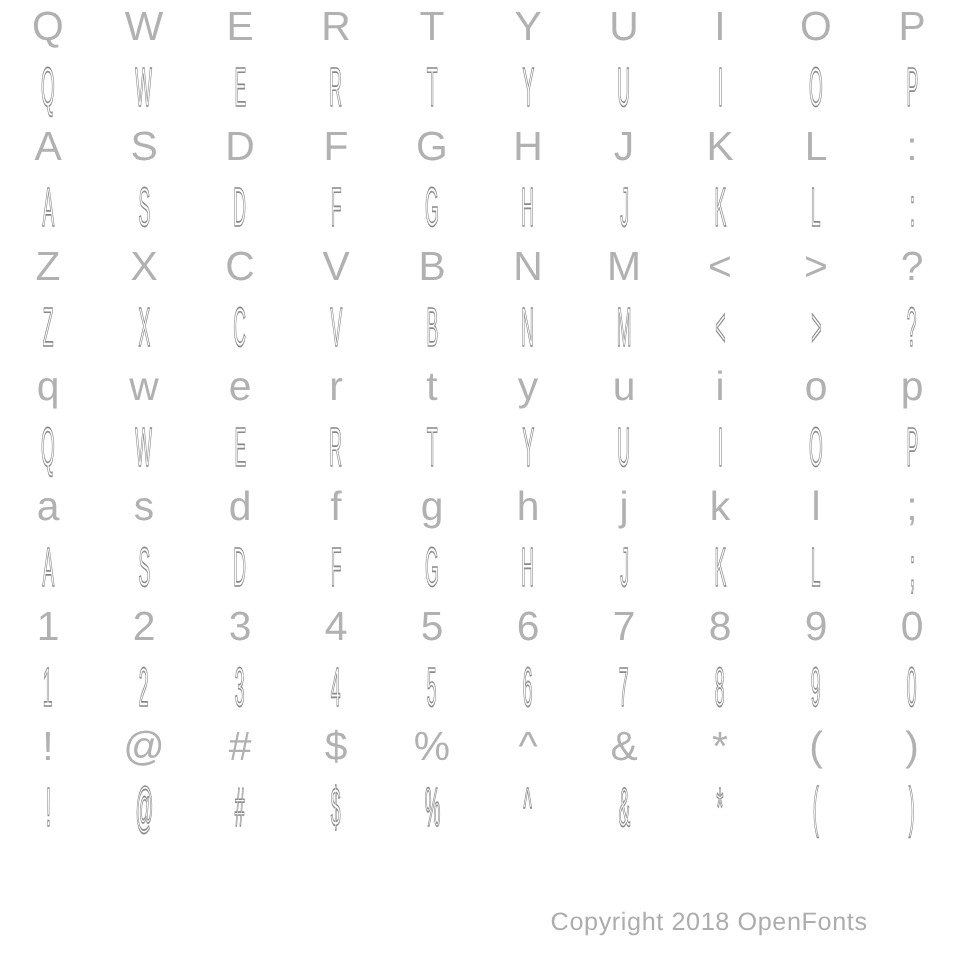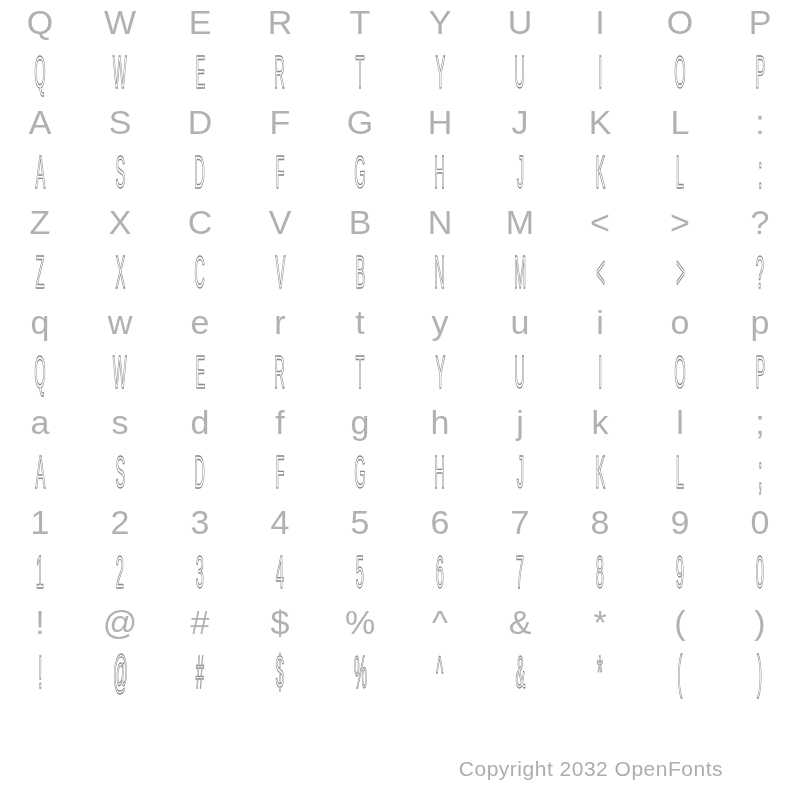--- a/index.html
+++ b/index.html
@@ -249,14 +249,14 @@
           <span class="cell"><span class="preview-inner">$</span></span>
           <span class="cell"><span class="preview-inner">%</span></span>
           <span class="cell"><span class="preview-inner">^</span></span>
           <span class="cell"><span class="preview-inner">&amp;</span></span>
           <span class="cell"><span class="preview-inner">*</span></span>
           <span class="cell"><span class="preview-inner">(</span></span>
           <span class="cell"><span class="preview-inner">)</span></span>
         </div>
       </div>
     </div>
-  <div class="footer">Copyright 2032 OpenFonts</div>
+  <div class="footer">Copyright 2018 OpenFonts</div>
 </div>
 
 </body></html>

